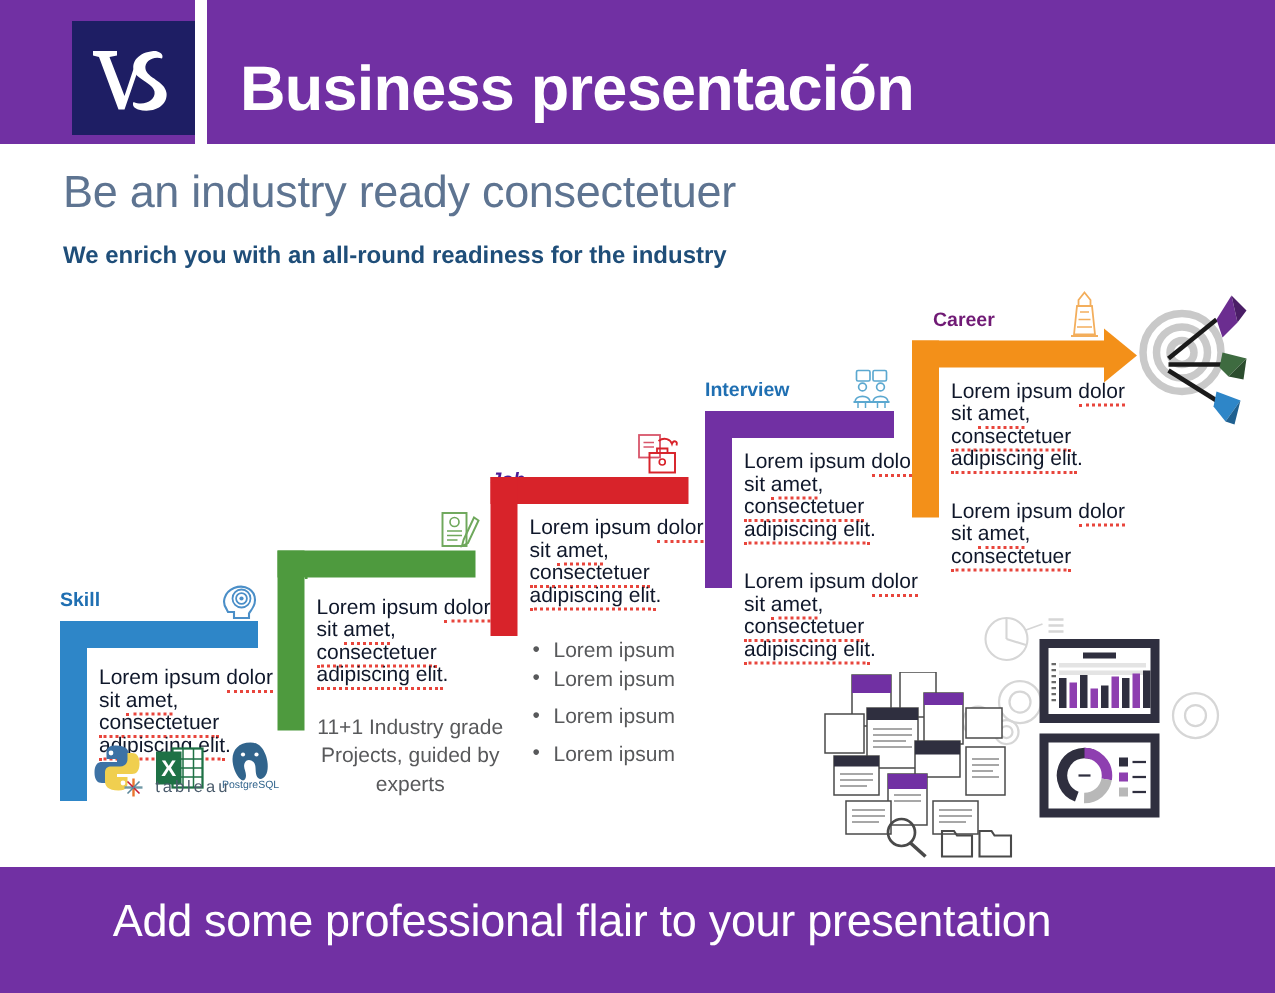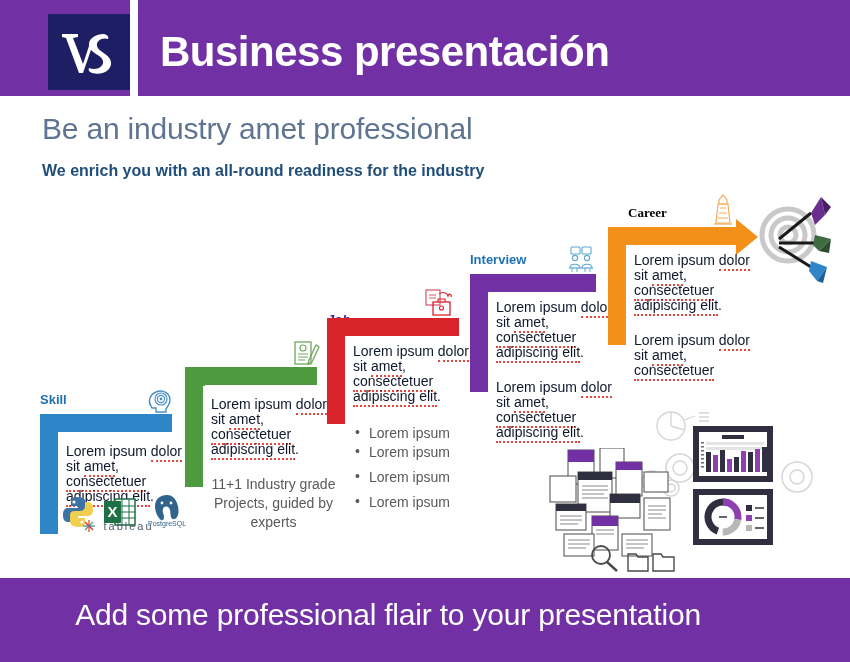--- a/index.html
+++ b/index.html
@@ -4,21 +4,21 @@
 <style>
   html,body{margin:0;padding:0;background:#ffffff;}
   body{width:850px;height:662px;position:relative;overflow:hidden;
        font-family:"Liberation Sans",sans-serif;}
 
   
   .header{position:absolute;left:0;top:0;width:850px;height:96px;background:#7130A3;}
   .logo-box{position:absolute;left:48px;top:14px;width:82px;height:76px;background:#1E1E64;
             display:flex;align-items:center;justify-content:center;}
   .logo-box svg{display:block;}
-  .header-title{position:absolute;left:160px;top:20px;width:670px;height:64px;
+  .header-title{position:absolute;left:160px;top:27px;width:670px;height:64px;
                 display:flex;align-items:center;color:#ffffff;font-size:42px;font-weight:bold;
                 letter-spacing:-0.5px;font-family:"Liberation Sans",sans-serif;}
   .header-gap{position:absolute;left:130px;top:0px;width:8px;height:96px;background:#ffffff;}
 
   
   .slide-title{position:absolute;left:42px;top:112px;font-size:30px;color:#5E7491;
                font-weight:normal;letter-spacing:-0.2px;}
   .slide-sub{position:absolute;left:42px;top:162px;font-size:16px;color:#1F4E79;font-weight:bold;}
 
   
@@ -53,21 +53,21 @@
 <div class="logo-box">
   <svg width="62" height="52" viewBox="0 0 62 52">
     <path d="M4 8 L20 8 L20 11 L15 12 L25 38 L33 14 L36 15 L25 47 L21 47 L8 12 L4 11 Z" fill="#ffffff"></path>
     <path d="M46 8 C36 8 30 14 31 20 C32 27 44 29 45 35 C46 41 38 45 31 42 C30 44 31 46 34 47
              C45 50 54 44 53 36 C52 28 40 26 39 20 C38 15 44 11 50 13 C51 11 50 9 46 8 Z" fill="#ffffff"></path>
   </svg>
 </div>
 
 <div class="header-title">Business presentación</div>
 
-<div class="slide-title">Be an industry amet professional</div>
+<div class="slide-title">Be an industry ready consectetuer</div>
 <div class="slide-sub">We enrich you with an all-round readiness for the industry</div>
 
 <div class="stage" style="left:40px;top:392px;">
   <div class="label" style="left:0;top:0;color:#1F6FB2;">Skill</div>
   <div class="bracket" style="left:0;top:22px;">
     <div class="arm-h" style="width:132px;background:#2E86C8;"></div>
     <div class="arm-v" style="height:120px;background:#2E86C8;"></div>
   </div>
   <div class="body-text" style="left:26px;top:52px;width:122px;">
     Lorem ipsum <span class="u-red">dolor</span><br>sit <span class="u-red">amet</span>,<br>
@@ -203,21 +203,21 @@
       <line x1="3" y1="24" x2="27" y2="24" stroke="#5BA8D0" stroke-width="1.2"></line>
       <line x1="6" y1="24" x2="6" y2="28" stroke="#5BA8D0" stroke-width="1"></line>
       <line x1="11" y1="24" x2="11" y2="28" stroke="#5BA8D0" stroke-width="1"></line>
       <line x1="19" y1="24" x2="19" y2="28" stroke="#5BA8D0" stroke-width="1"></line>
       <line x1="24" y1="24" x2="24" y2="28" stroke="#5BA8D0" stroke-width="1"></line>
     </svg>
   </span>
 </div>
 
 <div class="stage" style="left:608px;top:205px;">
-  <div class="label" style="left:20px;top:0;color:#000000;font-family:Liberation Serif, serif;">Career</div>
+  <div class="label" style="left:14px;top:0;color:#701a75;">Career</div>
   <div class="bracket" style="left:0;top:22px;">
     <div class="arm-h" style="width:130px;background:#F39019;"></div>
     <div class="arm-v" style="height:118px;background:#F39019;"></div>
   </div>
   <span class="decor" style="left:128px;top:12px;">
     <svg width="34" height="40" viewBox="0 0 34 40">
       <path d="M0 2 L22 20 L0 38 Z" fill="#F39019"></path>
     </svg>
   </span>
   <div class="body-text" style="left:26px;top:48px;width:130px;">

